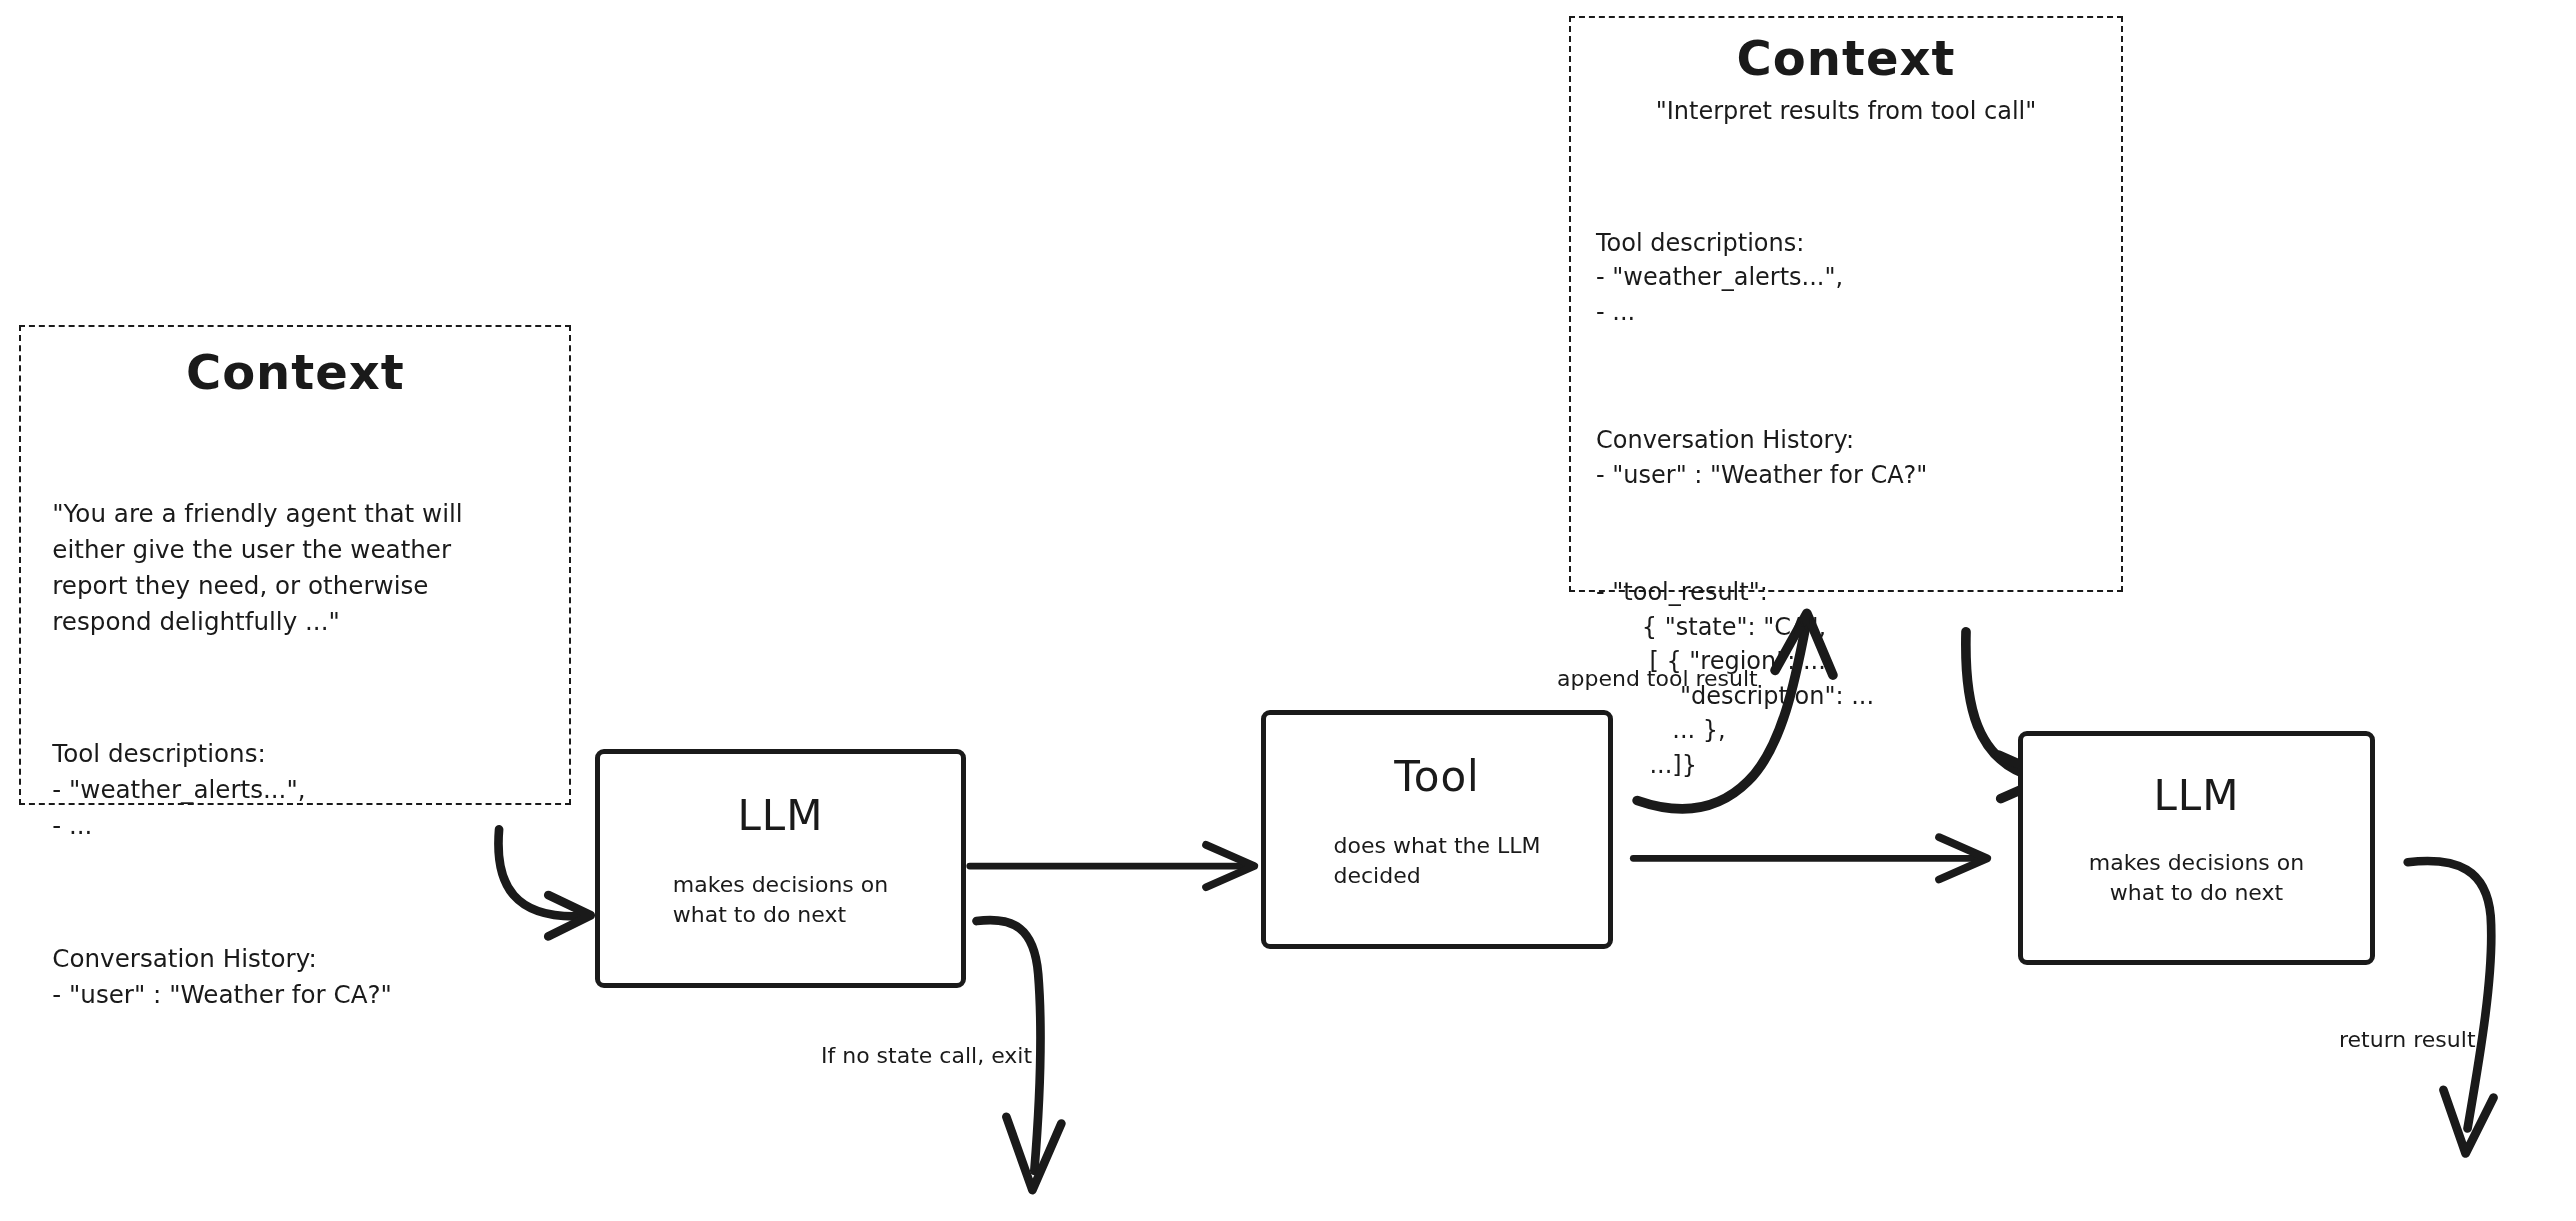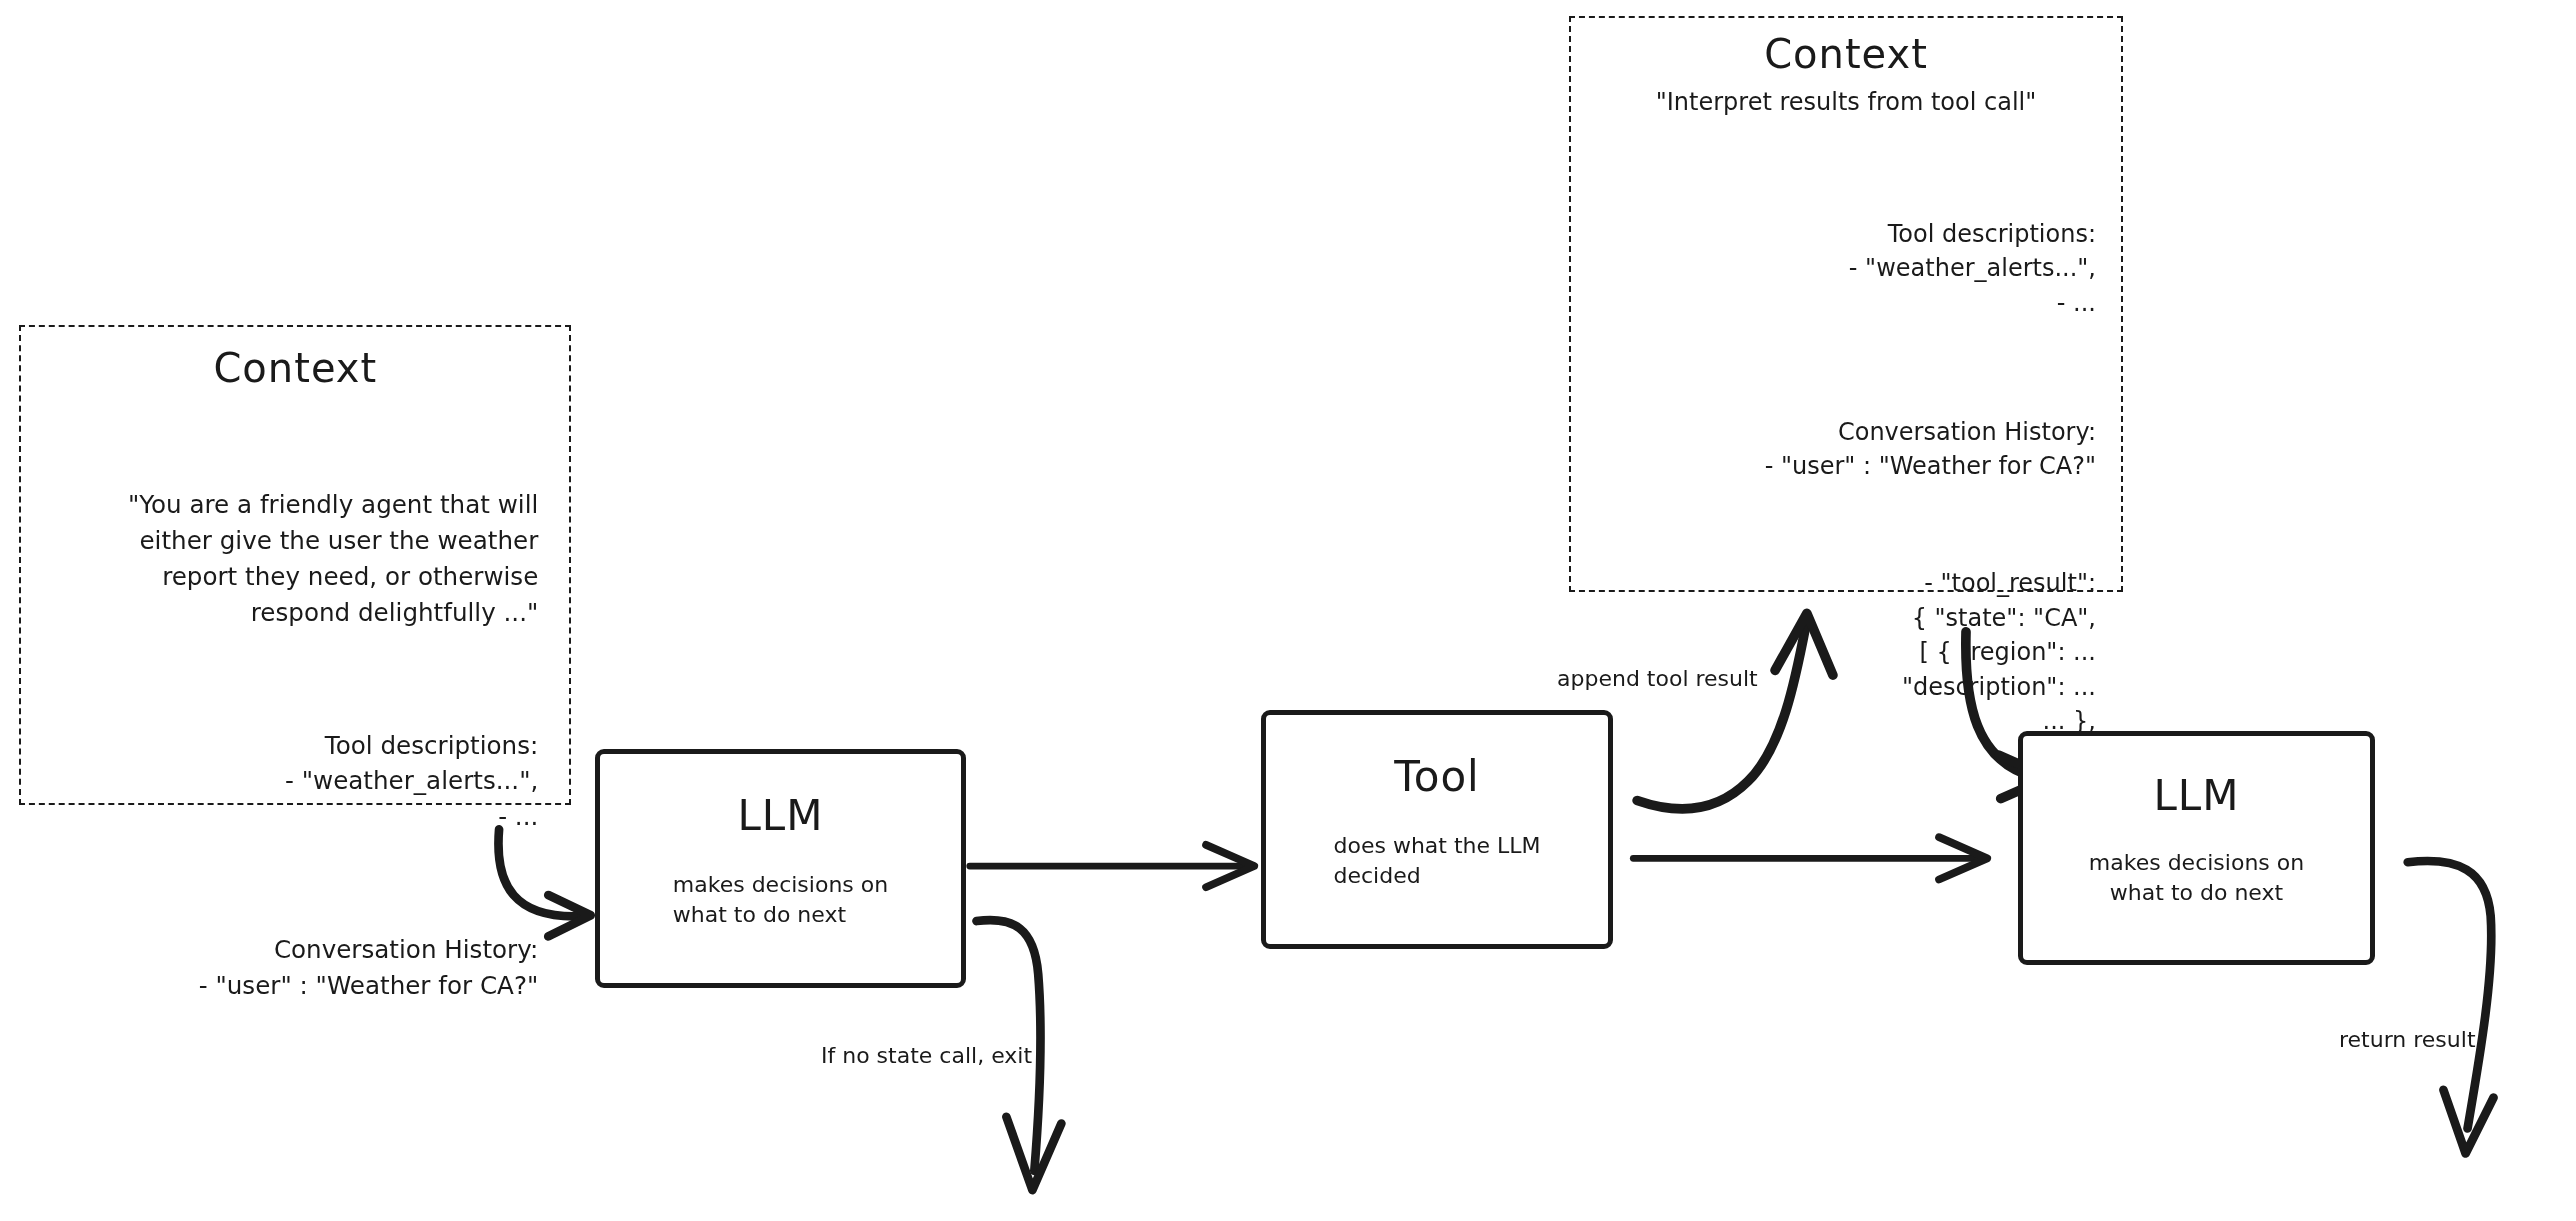--- a/index.html
+++ b/index.html
@@ -26,33 +26,33 @@
 
   
   .context-box {
     position: absolute;
     border: 2.9px dashed #1a1a1a;
     background: transparent;
     box-sizing: border-box;
   }
   .context-title {
     text-align: center;
-    font-size: 40px;
+    font-size: 48px;
     letter-spacing: 1px;
     color: #1a1a1a;
-    font-weight: 400;
+    font-weight: 700;
     line-height: 1.1;
   }
   .context-body {
     font-size: 24px;
     line-height: 1.42;
     color: #1a1a1a;
     white-space: pre-wrap;
   }
-  .context-para { margin: 0 0 25px 0; white-space: pre-wrap; text-align: right; }
+  .context-para { margin: 0 0 25px 0; white-space: pre-wrap; }
   .context-para:last-child { margin-bottom: 0; }
 
   #context-left {
     left: 19.3px;
     top: 325px;
     width: 552px;
     height: 480px;
     padding: 17.4px 31px 9.6px 31px;
   }
   #context-left .context-title { margin: 1.9px 0 25px 0; }

